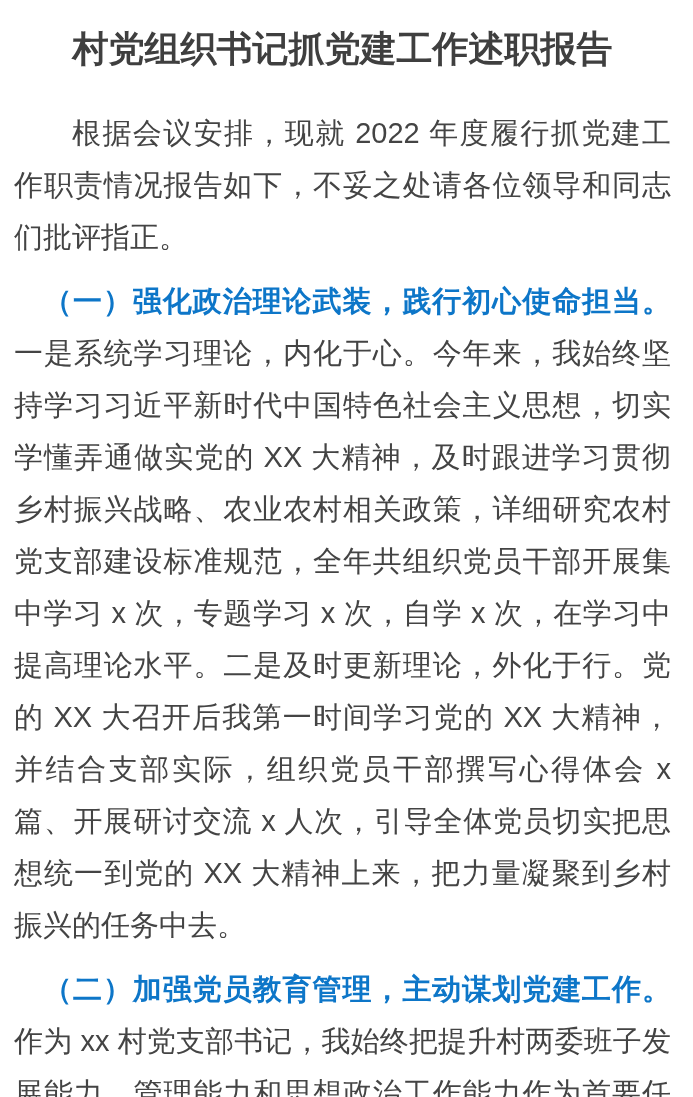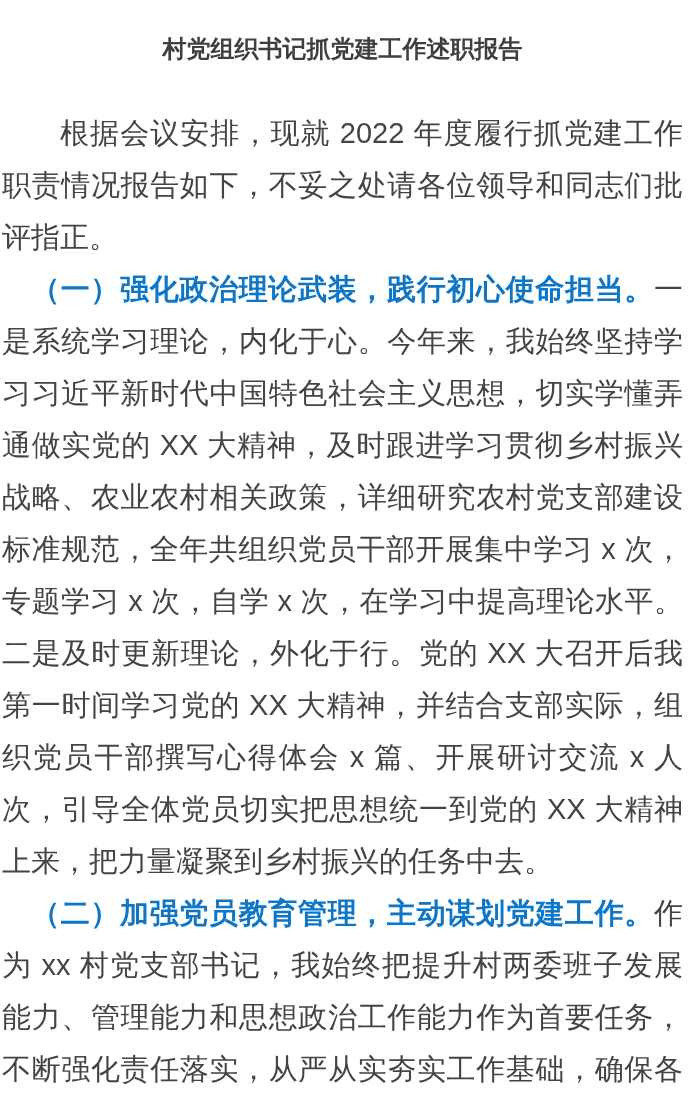--- a/index.html
+++ b/index.html
@@ -13,28 +13,28 @@
     height: 1097px;
     overflow: hidden;
     font-family: "Liberation Sans", "DejaVu Sans", sans-serif;
     color: #444444;
   }
   .doc {
     padding: 0 10px 0 2px;
   }
   .doc-title {
     margin: 23px 0 0 0;
-    font-size: 24px;
+    font-size: 36px;
     line-height: 52px;
     font-weight: 700;
     text-align: center;
     color: #3f3f3f;
   }
   .para {
-    margin: 0;
+    margin: 12px;
     font-size: 29px;
     line-height: 52px;
     text-align: justify;
     text-justify: inter-ideograph;
     word-break: break-all;
   }
   .intro {
     margin-top: 32px;
     text-indent: 2em;
   }

